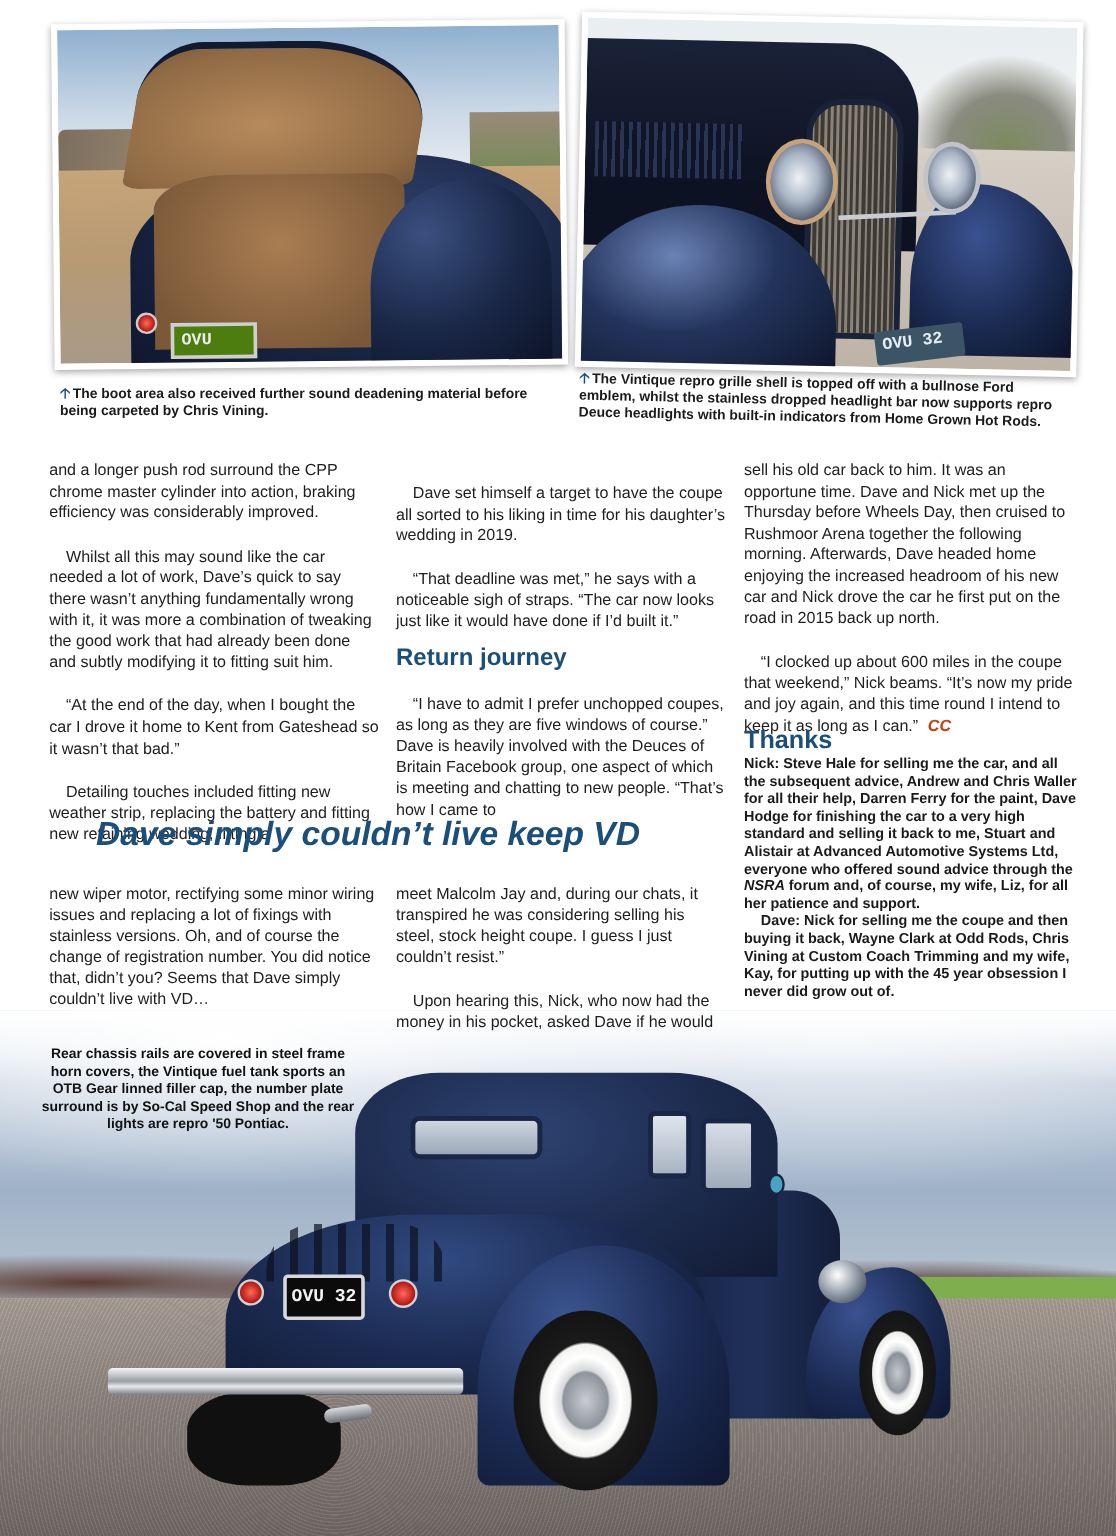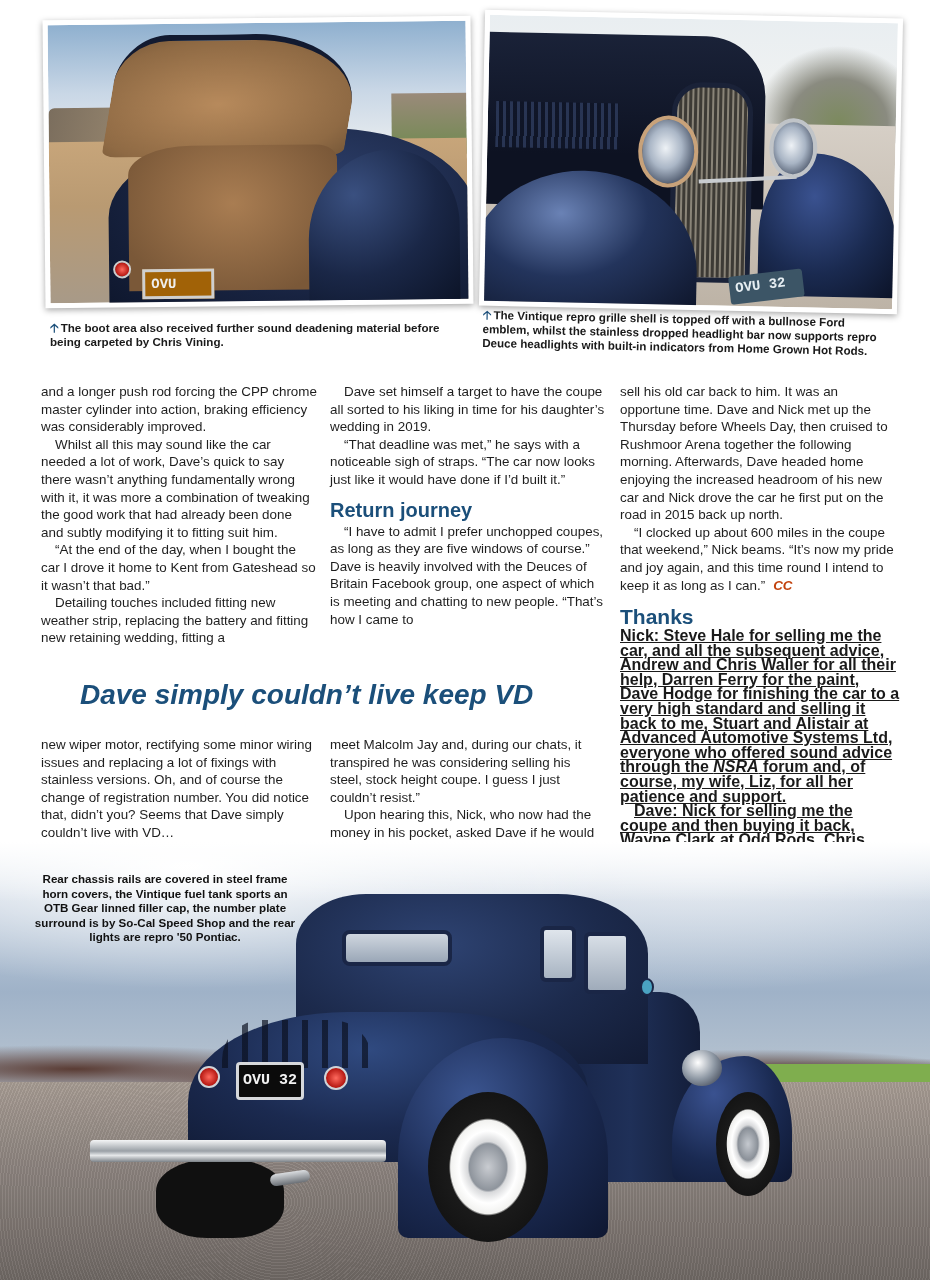--- a/index.html
+++ b/index.html
@@ -15,21 +15,21 @@
   
   .boot-sky { position: absolute; left:0; top:0; width:100%; height:45%; background: linear-gradient(#8fb0cf 0%, #c9d7e6 55%, #e8ecef 100%); }
   .boot-trees { position: absolute; left:0; top:30%; width:40%; height:16%; background: linear-gradient(90deg,#6b5a45,#8a7558 50%,#7a8a55); opacity: .85; border-radius: 6px 30px 0 0; }
   .boot-trees-r { position: absolute; right:0; top:26%; width:18%; height:22%; background: linear-gradient(#9a8a7a,#6f8a4f); }
   .boot-ground { position: absolute; left:0; top:42%; width:100%; height:58%; background: linear-gradient(#c7a57a, #b99a72 40%, #a89a88); }
   .boot-car-body { position: absolute; left:14%; top:38%; width:88%; height:70%; background: radial-gradient(ellipse at 60% 30%, #2d3f6a 0%, #17223f 60%, #0d152a 100%); border-radius: 50% 40% 0 0 / 45% 45% 0 0; }
   .boot-lid { position: absolute; left:15%; top:4%; width:58%; height:44%; background: radial-gradient(ellipse at 45% 55%, #b78a5c 0%, #8f6a44 70%, #6d5134 100%); border-radius: 20% 45% 6% 6% / 40% 60% 6% 6%; border-top: 6px solid #121a30; transform: skewX(-10deg); }
   .boot-well { position: absolute; left:19%; top:44%; width:50%; height:52%; background: radial-gradient(ellipse at 50% 40%, #a97d52, #7a5838 80%); border-radius: 30% 10% 0 0 / 20% 10% 0 0; }
   .boot-fender { position: absolute; left:62%; top:46%; width:36%; height:54%; background: radial-gradient(ellipse at 30% 30%, #3a5080 0%, #1a2747 55%, #0c1428 100%); border-radius: 55% 45% 0 0 / 60% 50% 0 0; }
   .boot-taillight { position: absolute; left:15%; top:85%; width:18px; height:18px; border-radius:50%; background: radial-gradient(#ff6a5e, #b3150f 70%); border: 2px solid #ccc; }
-  .boot-plate { position: absolute; left:22%; top:88%; width:72px; height:30px; background:#a16207; border:3px solid #cfcfcf; color:#eee; font: bold 14px "Liberation Mono", monospace; padding: 4px 6px; }
+  .boot-plate { position: absolute; left:22%; top:88%; width:72px; height:30px; background:#4d7c0f; border:3px solid #cfcfcf; color:#eee; font: bold 14px "Liberation Mono", monospace; padding: 4px 6px; }
 
   
   .gr-sky { position:absolute; left:0; top:0; width:100%; height:40%; background: linear-gradient(#e9eef1, #f4f4f2); }
   .gr-trees { position:absolute; right:0; top:8%; width:35%; height:34%; background: radial-gradient(ellipse at 60% 80%, #7c8a5e 0%, #8a8b80 40%, transparent 70%); }
   .gr-ground { position:absolute; left:0; top:36%; width:100%; height:64%; background: linear-gradient(#d6cfc6, #bdb3a6); }
   .gr-hood { position:absolute; left:0; top:6%; width:68%; height:60%; background: linear-gradient(#1a2238, #0d1222 70%); border-radius: 0 60px 0 0; }
   .gr-louvers { position:absolute; left:2%; top:30%; width:30%; height:16%; background: repeating-linear-gradient(90deg, #2b3858 0 3px, #0f1527 3px 7px); opacity:.9; }
   .gr-grille { position:absolute; left:45%; top:22%; width:20%; height:70%; background: repeating-linear-gradient(90deg, #8a8478 0 2px, #3d3a35 2px 5px); border: 5px solid #1a2238; border-radius: 30px 30px 6px 6px; }
   .gr-fender-l { position:absolute; left:-4%; top:54%; width:56%; height:50%; background: radial-gradient(ellipse at 40% 30%, #6a82b5 0%, #23345c 45%, #0d1428 100%); border-radius: 50% 50% 0 0 / 70% 70% 0 0; }
   .gr-fender-r { position:absolute; left:67%; top:46%; width:34%; height:50%; background: radial-gradient(ellipse at 40% 30%, #3a5290 0%, #1a2a50 55%, #0b1226 100%); border-radius: 40% 60% 0 0 / 60% 70% 0 0; }
@@ -40,38 +40,38 @@
 
   
   .caption { position:absolute; font-family: "Liberation Sans", sans-serif; font-weight: bold; font-size: 11.6px; line-height: 14px; color: #1a1a1a; }
   .caption .arrow { color:#1b4f7a; font-size: 12px; margin-right: 2px; }
   #caption-boot { left: 50px; top: 321px; width: 420px; }
   #caption-grille { left: 483px; top: 308px; width: 405px; transform: rotate(1.2deg); transform-origin: left top; }
 
   
   .col { position:absolute; width: 276px; font-family: "Liberation Sans", sans-serif; font-size: 13.4px; line-height: 17.6px; color: #1e1e1e; }
   .col p { margin: 0; }
-  .col p.indent { text-indent: 14px; }
+  .col p.indent { text-indent: 14px; margin-top: 19px; }
   #col1a { left: 41px; top: 383px; }
   #col2a { left: 330px; top: 383px; }
   #col3a { left: 620px; top: 383px; }
   #col1b { left: 41px; top: 736px; }
   #col2b { left: 330px; top: 736px; }
 
   .subhead { font-family: "Liberation Sans", sans-serif; font-weight: bold; font-size: 20px; line-height: 22px; color: #1b4f7a; margin: 10px 0 2px 0; }
 
   .signoff { color:#c2410c; font-weight:bold; font-style: italic; margin-left: 8px; }
 
   
   #pull-quote { position:absolute; left: 80px; top: 678px; width: 520px; font-family: "Liberation Sans", sans-serif; font-weight: bold; font-style: italic; font-size: 28px; line-height: 34px; color: #1b4f7a; }
 
   
   #thanks { position:absolute; left: 620px; top: 606px; width: 280px; }
   #thanks .subhead { margin: 0 0 1px 0; font-size: 21px; }
-  #thanks p { font-family: "Liberation Sans", sans-serif; font-weight: bold; font-size: 16px; line-height: 14.6px; color: #1a1a1a; text-decoration: underline; }
+  #thanks p { font-family: "Liberation Sans", sans-serif; font-weight: bold; font-size: 12px; line-height: 14.6px; color: #1a1a1a; }
   #thanks p.indent { text-indent: 14px; }
   #thanks em { font-style: italic; }
 
   
   #photo-main { position:absolute; left:0; top: 842px; width: 930px; height: 438px; overflow: hidden; }
   .m-sky { position:absolute; left:0; top:-120px; width:100%; height:360px; background:
       radial-gradient(ellipse at 20% 40%, #ffffff 0%, rgba(255,255,255,0) 40%),
       radial-gradient(ellipse at 75% 30%, #f3f5f8 0%, rgba(255,255,255,0) 45%),
       linear-gradient(#ffffff 0%, #c8d4e2 45%, #9fb2c8 75%, #b9c5d1 100%); }
   .m-fade { position:absolute; left:0; top:0; width:100%; height:60px; background: linear-gradient(#ffffff, rgba(255,255,255,0)); }
@@ -143,21 +143,21 @@
 </div>
 
 <div class="caption" id="caption-boot">
   <span class="arrow">🡡</span><span>The boot area also received further sound deadening material before being carpeted by Chris Vining.</span>
 </div>
 <div class="caption" id="caption-grille">
   <span class="arrow">🡡</span><span>The Vintique repro grille shell is topped off with a bullnose Ford emblem, whilst the stainless dropped headlight bar now supports repro Deuce headlights with built-in indicators from Home Grown Hot Rods.</span>
 </div>
 
 <div class="col" id="col1a">
-  <p>and a longer push rod forcing the CPP chrome master cylinder into action, braking efficiency was considerably improved.</p>
+  <p>and a longer push rod surround the CPP chrome master cylinder into action, braking efficiency was considerably improved.</p>
   <p class="indent">Whilst all this may sound like the car needed a lot of work, Dave’s quick to say there wasn’t anything fundamentally wrong with it, it was more a combination of tweaking the good work that had already been done and subtly modifying it to fitting suit him.</p>
   <p class="indent">“At the end of the day, when I bought the car I drove it home to Kent from Gateshead so it wasn’t that bad.”</p>
   <p class="indent">Detailing touches included fitting new weather strip, replacing the battery and fitting new retaining wedding, fitting a</p>
 </div>
 
 <div class="col" id="col2a">
   <p class="indent">Dave set himself a target to have the coupe all sorted to his liking in time for his daughter’s wedding in 2019.</p>
   <p class="indent">“That deadline was met,” he says with a noticeable sigh of straps. “The car now looks just like it would have done if I’d built it.”</p>
   <h2 class="subhead">Return journey</h2>
   <p class="indent">“I have to admit I prefer unchopped coupes, as long as they are five windows of course.” Dave is heavily involved with the Deuces of Britain Facebook group, one aspect of which is meeting and chatting to new people. “That’s how I came to</p>

